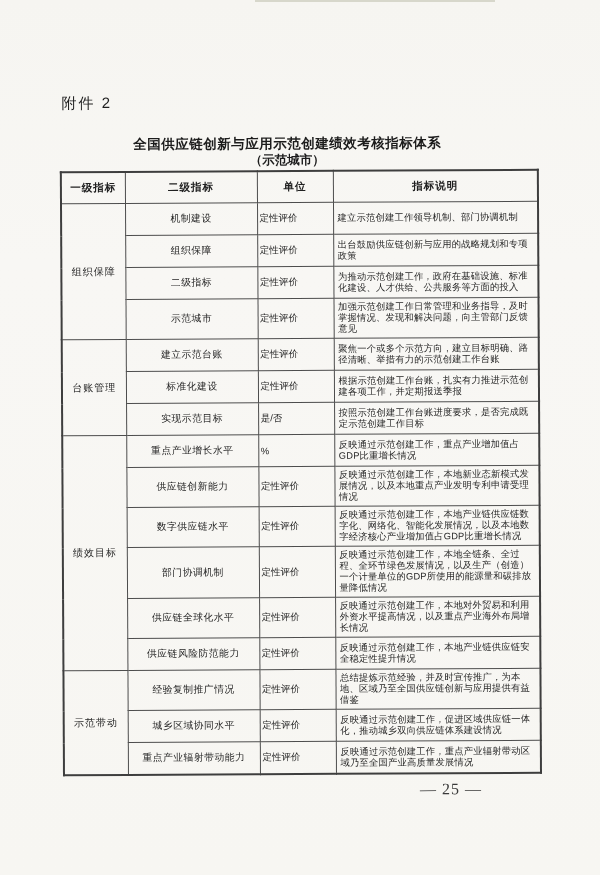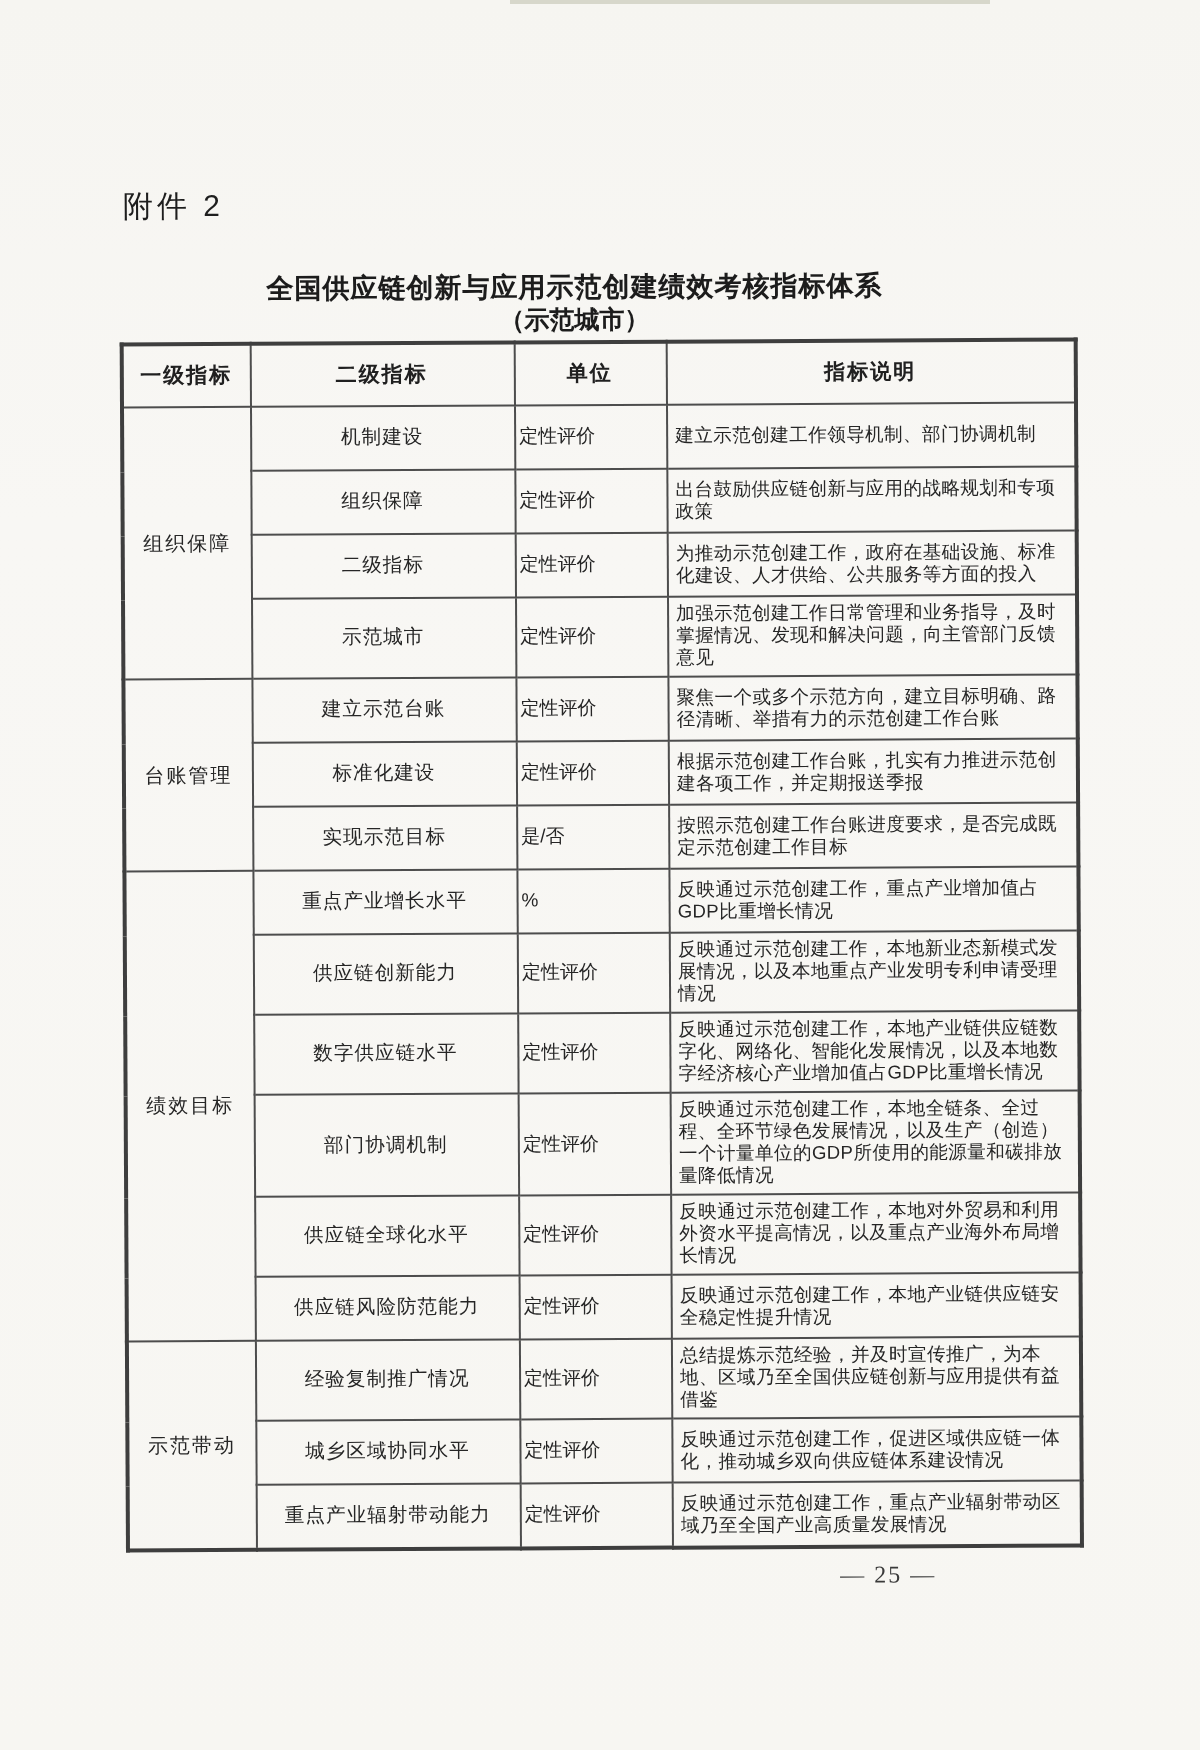--- a/index.html
+++ b/index.html
@@ -60,21 +60,21 @@
   td.ind-cell {
     text-align: center; font-size: 9.8px; padding: 9px 14px; letter-spacing: 0.5px;
   }
   td.unit-cell { font-size: 9.5px; padding: 2px; }
   td.desc-cell {
     text-align: left; font-size: 9.3px; line-height: 11px; padding: 3px 4px;
     letter-spacing: 0.2px;
   }
   .page-number {
     position: absolute; left: 418px; top: 781px;
-    font-size: 12px; letter-spacing: 1px; color: #3a3a3a;
+    font-size: 16px; letter-spacing: 1px; color: #3a3a3a;
     font-family: "Liberation Serif", "DejaVu Serif", serif;
   }
 </style>
 </head>
 <body>
 
 <div class="page">
   <div class="scan-edge-top"></div>
   <div class="scan">
 

